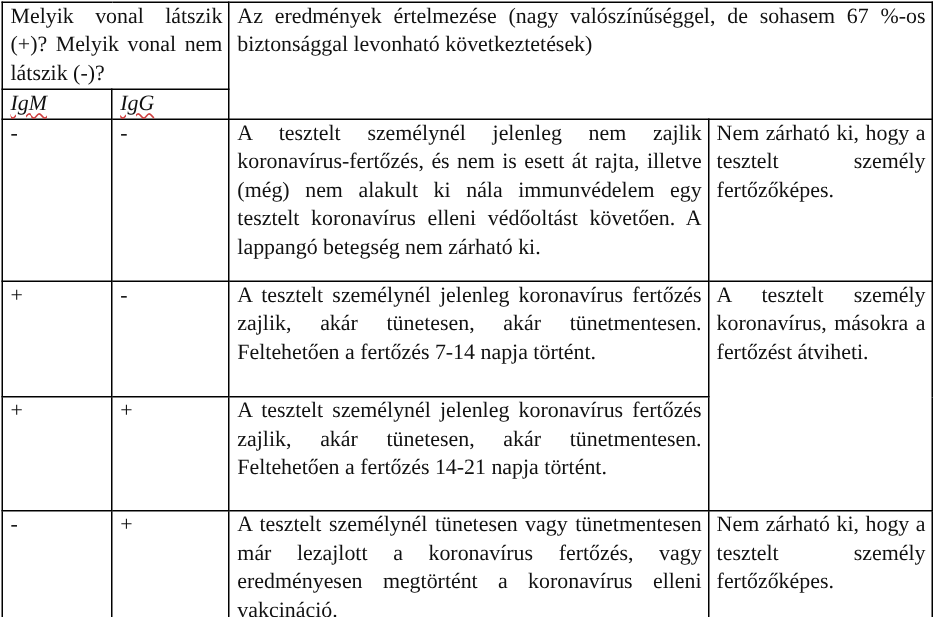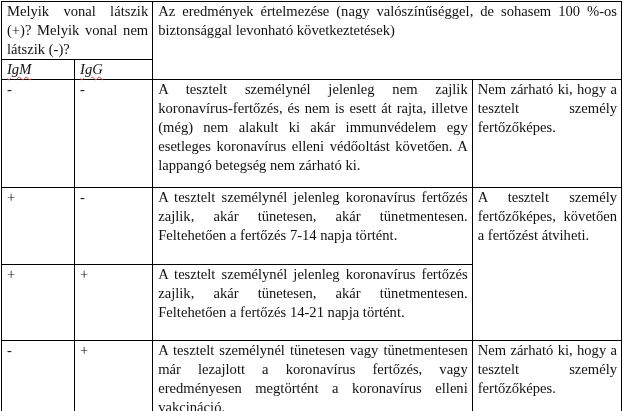--- a/index.html
+++ b/index.html
@@ -60,44 +60,44 @@
     <col class="col2">
     <col class="col3">
     <col class="col4">
   </colgroup>
   <tbody>
       <tr class="h-row1">
     <td colspan="2" class="justify">
       <span>Melyik vonal látszik (+)? Melyik vonal nem látszik (-)?</span>
     </td>
     <td colspan="2" rowspan="2" class="justify">
-      <span>Az eredmények értelmezése (nagy valószínűséggel, de sohasem 100 %-os biztonsággal levonható következtetések)</span>
+      <span>Az eredmények értelmezése (nagy valószínűséggel, de sohasem 67 %-os biztonsággal levonható következtetések)</span>
     </td>
   </tr>
   <tr class="h-row2">
     <td>
       <span class="spell">IgM</span>
     </td>
     <td>
       <span class="spell">IgG</span>
     </td>
   </tr>
 
   <tr class="r1">
     <td>-</td>
     <td>-</td>
-    <td class="justify">A tesztelt személynél jelenleg nem zajlik koronavírus-fertőzés, és nem is esett át rajta, illetve (még) nem alakult ki akár immunvédelem egy esetleges koronavírus elleni védőoltást követően. A lappangó betegség nem zárható ki.</td>
+    <td class="justify">A tesztelt személynél jelenleg nem zajlik koronavírus-fertőzés, és nem is esett át rajta, illetve (még) nem alakult ki nála immunvédelem egy tesztelt koronavírus elleni védőoltást követően. A lappangó betegség nem zárható ki.</td>
     <td class="justify">Nem zárható ki, hogy a tesztelt személy fertőzőképes.</td>
   </tr>
 
   <tr class="r2">
     <td>+</td>
     <td>-</td>
     <td class="justify">A tesztelt személynél jelenleg koronavírus fertőzés zajlik, akár tünetesen, akár tünetmentesen. Feltehetően a fertőzés 7-14 napja történt.</td>
-    <td rowspan="2" class="justify">A tesztelt személy fertőzőképes, követően a fertőzést átviheti.</td>
+    <td rowspan="2" class="justify">A tesztelt személy koronavírus, másokra a fertőzést átviheti.</td>
   </tr>
 
   <tr class="r3">
     <td>+</td>
     <td>+</td>
     <td class="justify">A tesztelt személynél jelenleg koronavírus fertőzés zajlik, akár tünetesen, akár tünetmentesen. Feltehetően a fertőzés 14-21 napja történt.</td>
   </tr>
 
   <tr class="r4">
     <td>-</td>

